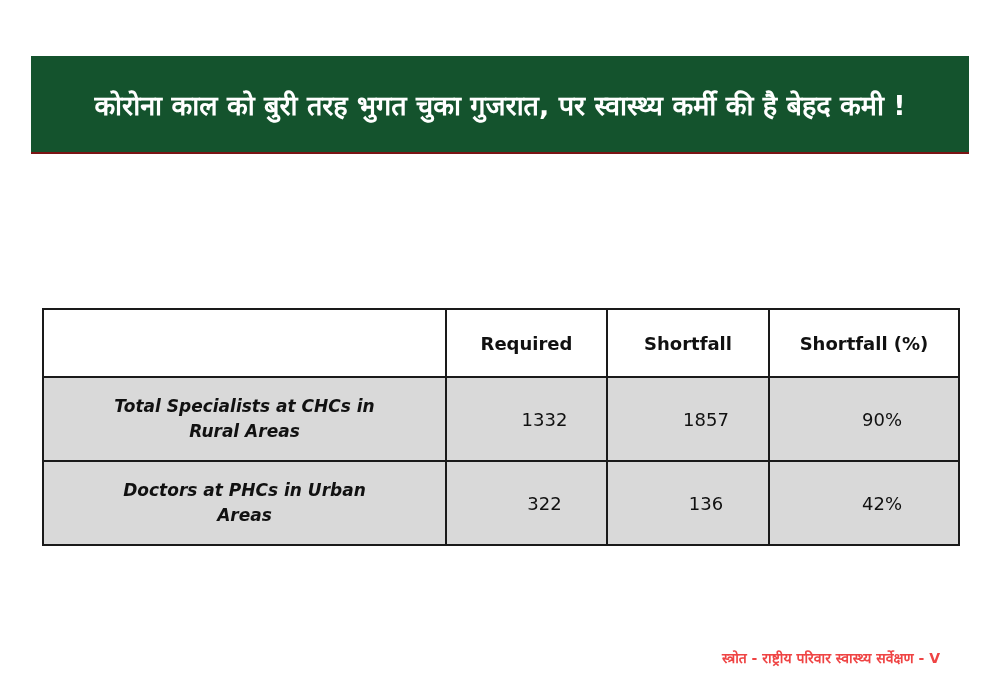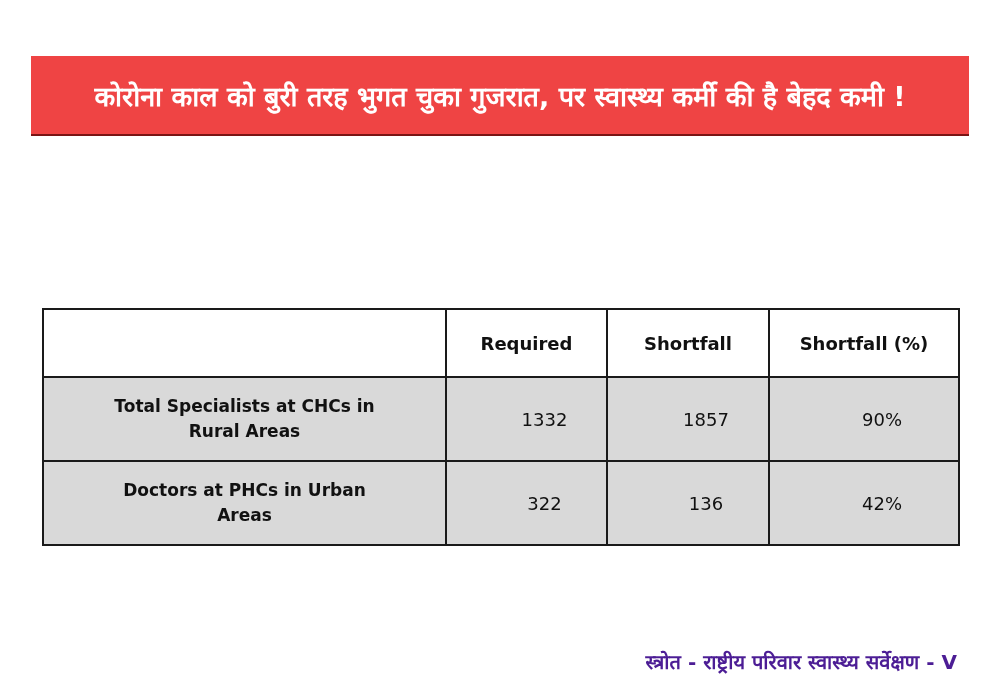--- a/index.html
+++ b/index.html
@@ -1,22 +1,22 @@
 <!DOCTYPE html>
 <html><head>
   <meta charset="utf-8">
   <style>
     html, body { margin: 0; padding: 0; }
     body {
       width: 1000px; height: 700px; background: #ffffff; position: relative; overflow: hidden;
       font-family: "DejaVu Sans", sans-serif; color: #111;
     }
     .banner {
-      position: absolute; left: 31px; top: 56px; width: 938px; height: 80px;
-      background: #ef4444; box-sizing: border-box; border-bottom: 2px solid #7a1414;
+      position: absolute; left: 31px; top: 56px; width: 938px; height: 98px;
+      background: #14532d; box-sizing: border-box; border-bottom: 2px solid #7a1414;
       display: flex; align-items: center; justify-content: center;
     }
     .banner-title {
       color: #ffffff; font-family: "DejaVu Sans", sans-serif; font-weight: bold;
       font-size: 27px; letter-spacing: 0px; white-space: nowrap;
     }
     table.data {
       position: absolute; left: 42px; top: 308px; width: 916px;
       border-collapse: collapse; table-layout: fixed;
     }
@@ -24,25 +24,25 @@
       border: 2px solid #1a1a1a; text-align: center; vertical-align: middle;
       padding: 0 6px; box-sizing: border-box;
     }
     table.data th {
       height: 68px; background: #ffffff; font-family: "DejaVu Sans", sans-serif;
       font-weight: bold; font-size: 18px; color: #111;
     }
     table.data td { height: 81px; font-size: 18px; font-family: "DejaVu Sans", sans-serif; color: #111; }
     table.data tr.shaded td { background: #d9d9d9; padding-left: 42px; }
     table.data tr.plain td { background: #ffffff; }
-    td.rowlabel { font-weight: bold; font-size: 17px !important; line-height: 25px; padding: 16px 50px !important; }
+    td.rowlabel { font-weight: bold; font-size: 17px !important; line-height: 25px; padding: 16px 50px !important; font-style: italic; }
     col.c0 { width: 403px; } col.c1 { width: 161px; } col.c2 { width: 162px; } col.c3 { width: 190px; }
     .source {
-      position: absolute; right: 43px; top: 648px; font-family: "DejaVu Sans", sans-serif;
-      font-weight: bold; font-size: 20px; color: #4c1d95; white-space: nowrap;
+      position: absolute; right: 60px; top: 648px; font-family: "DejaVu Sans", sans-serif;
+      font-weight: bold; font-size: 14px; color: #ef4444; white-space: nowrap;
     }
   </style>
 </head>
 <body>
 
 <div class="banner">
   <span class="banner-title">कोरोना काल को बुरी तरह भुगत चुका गुजरात, पर स्वास्थ्य कर्मी की है बेहद कमी !</span>
 </div>
 
 <table class="data">

